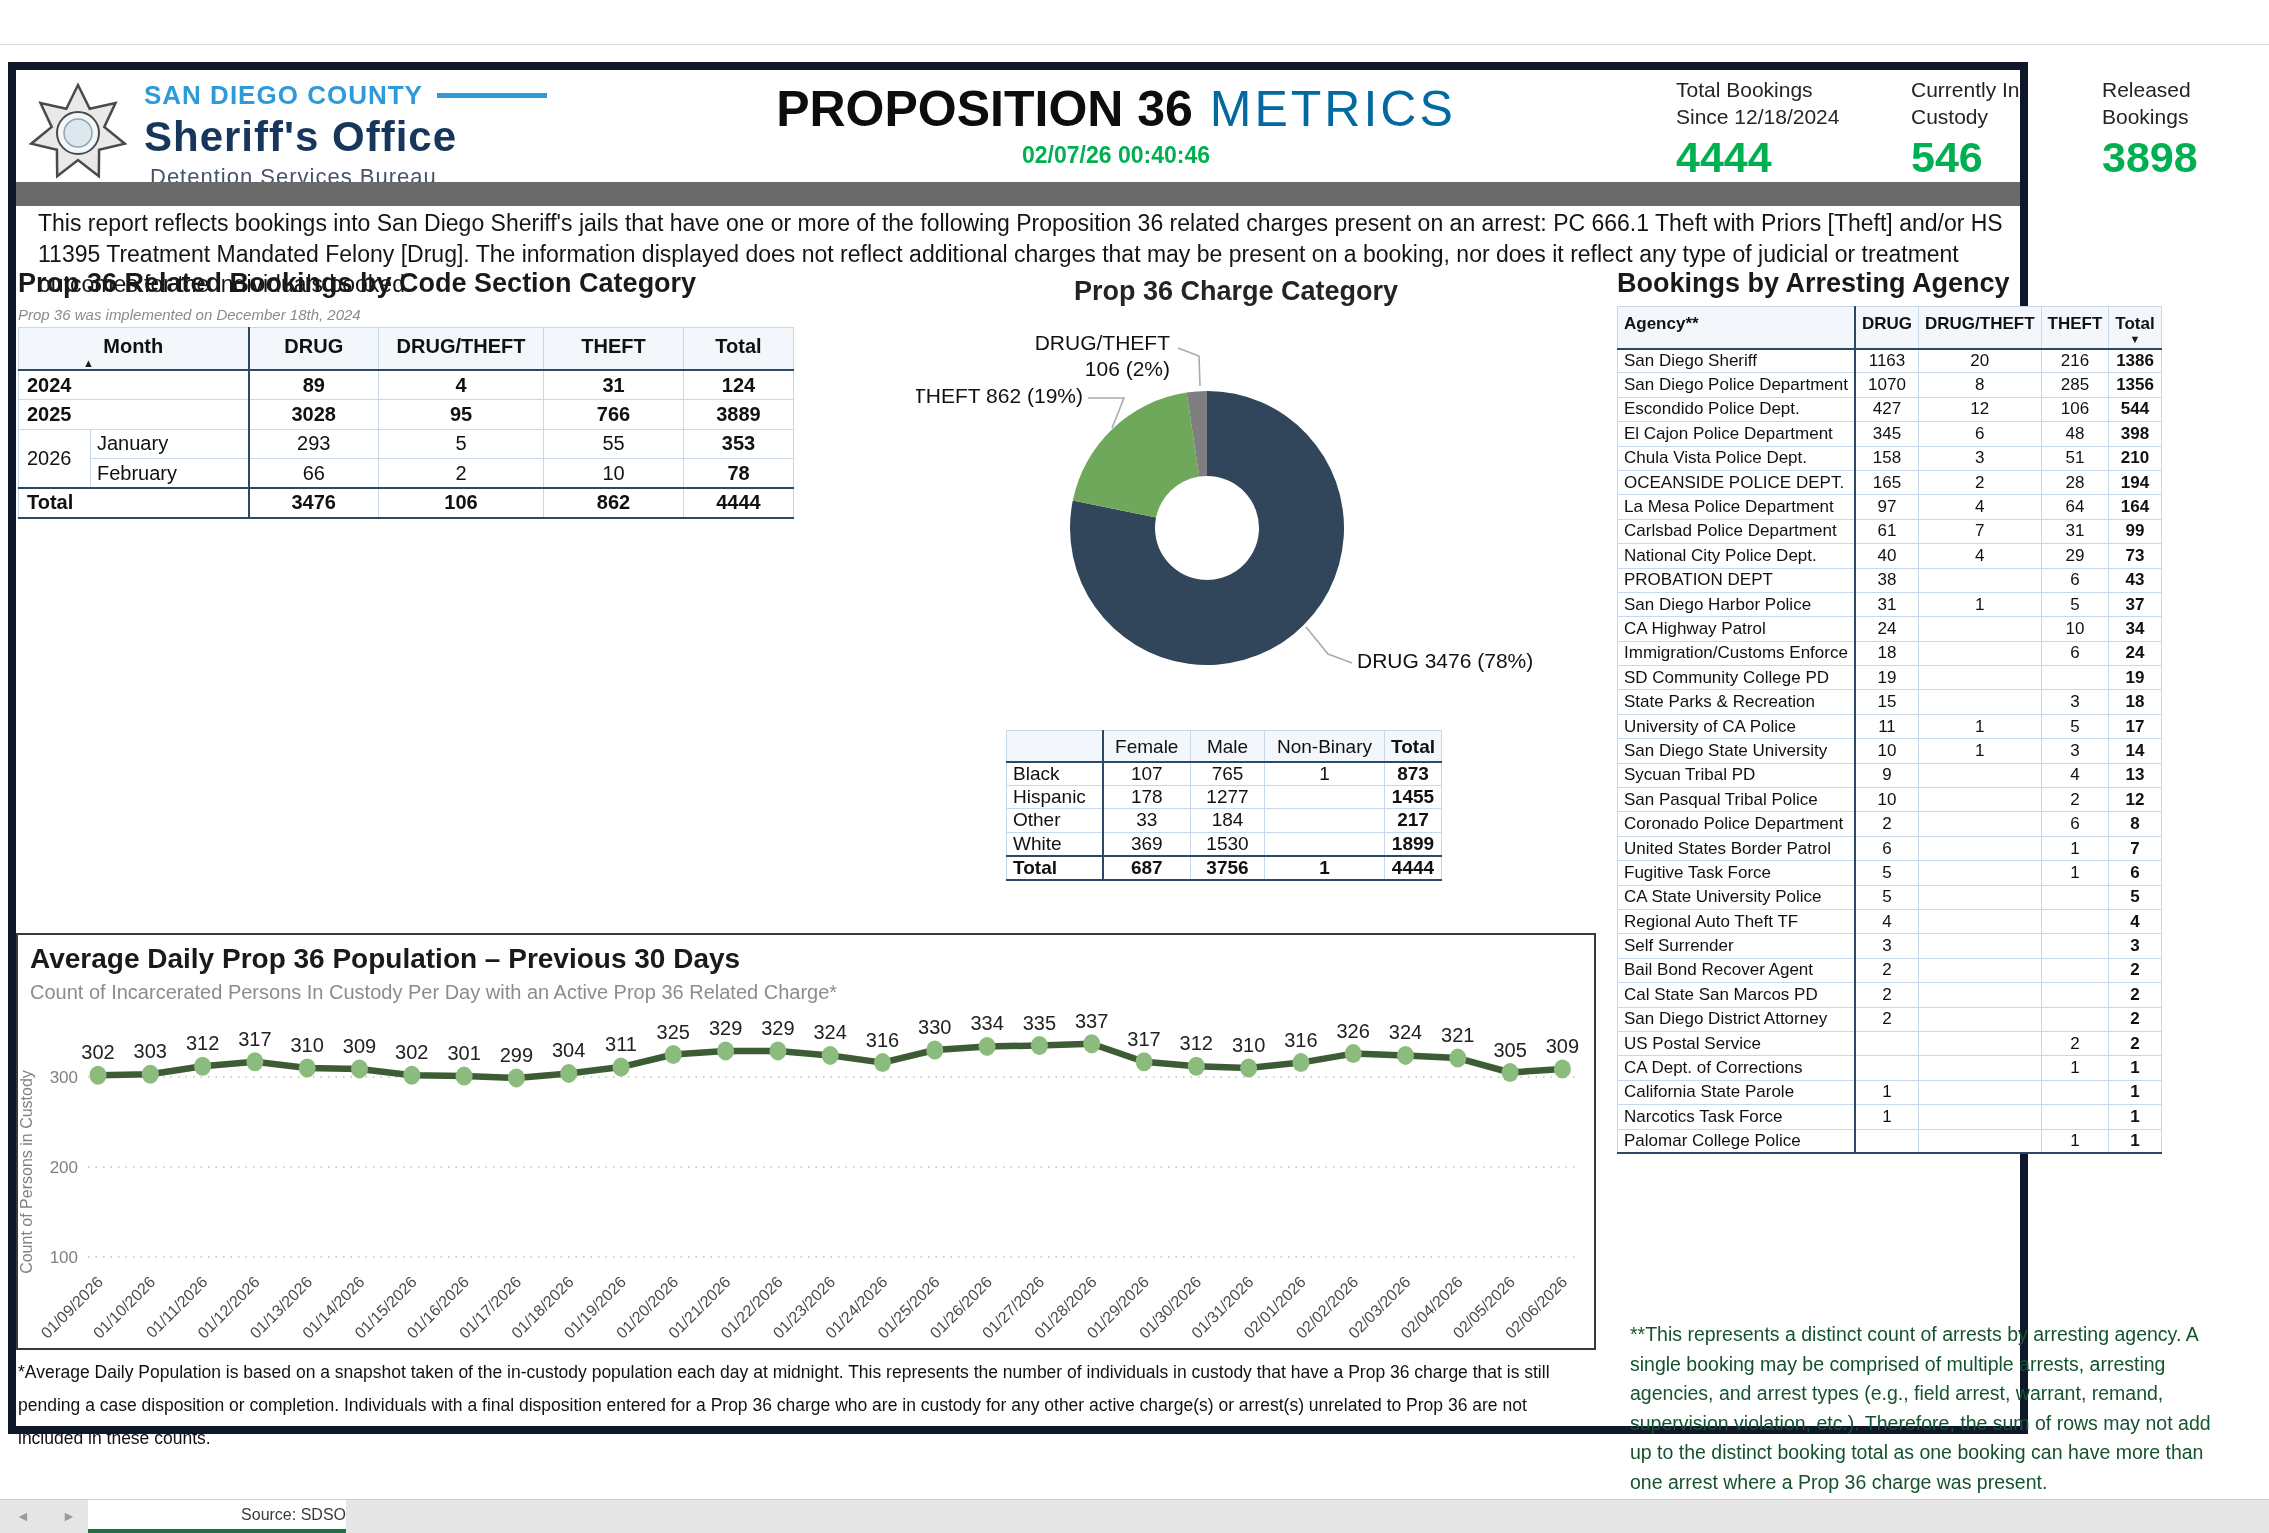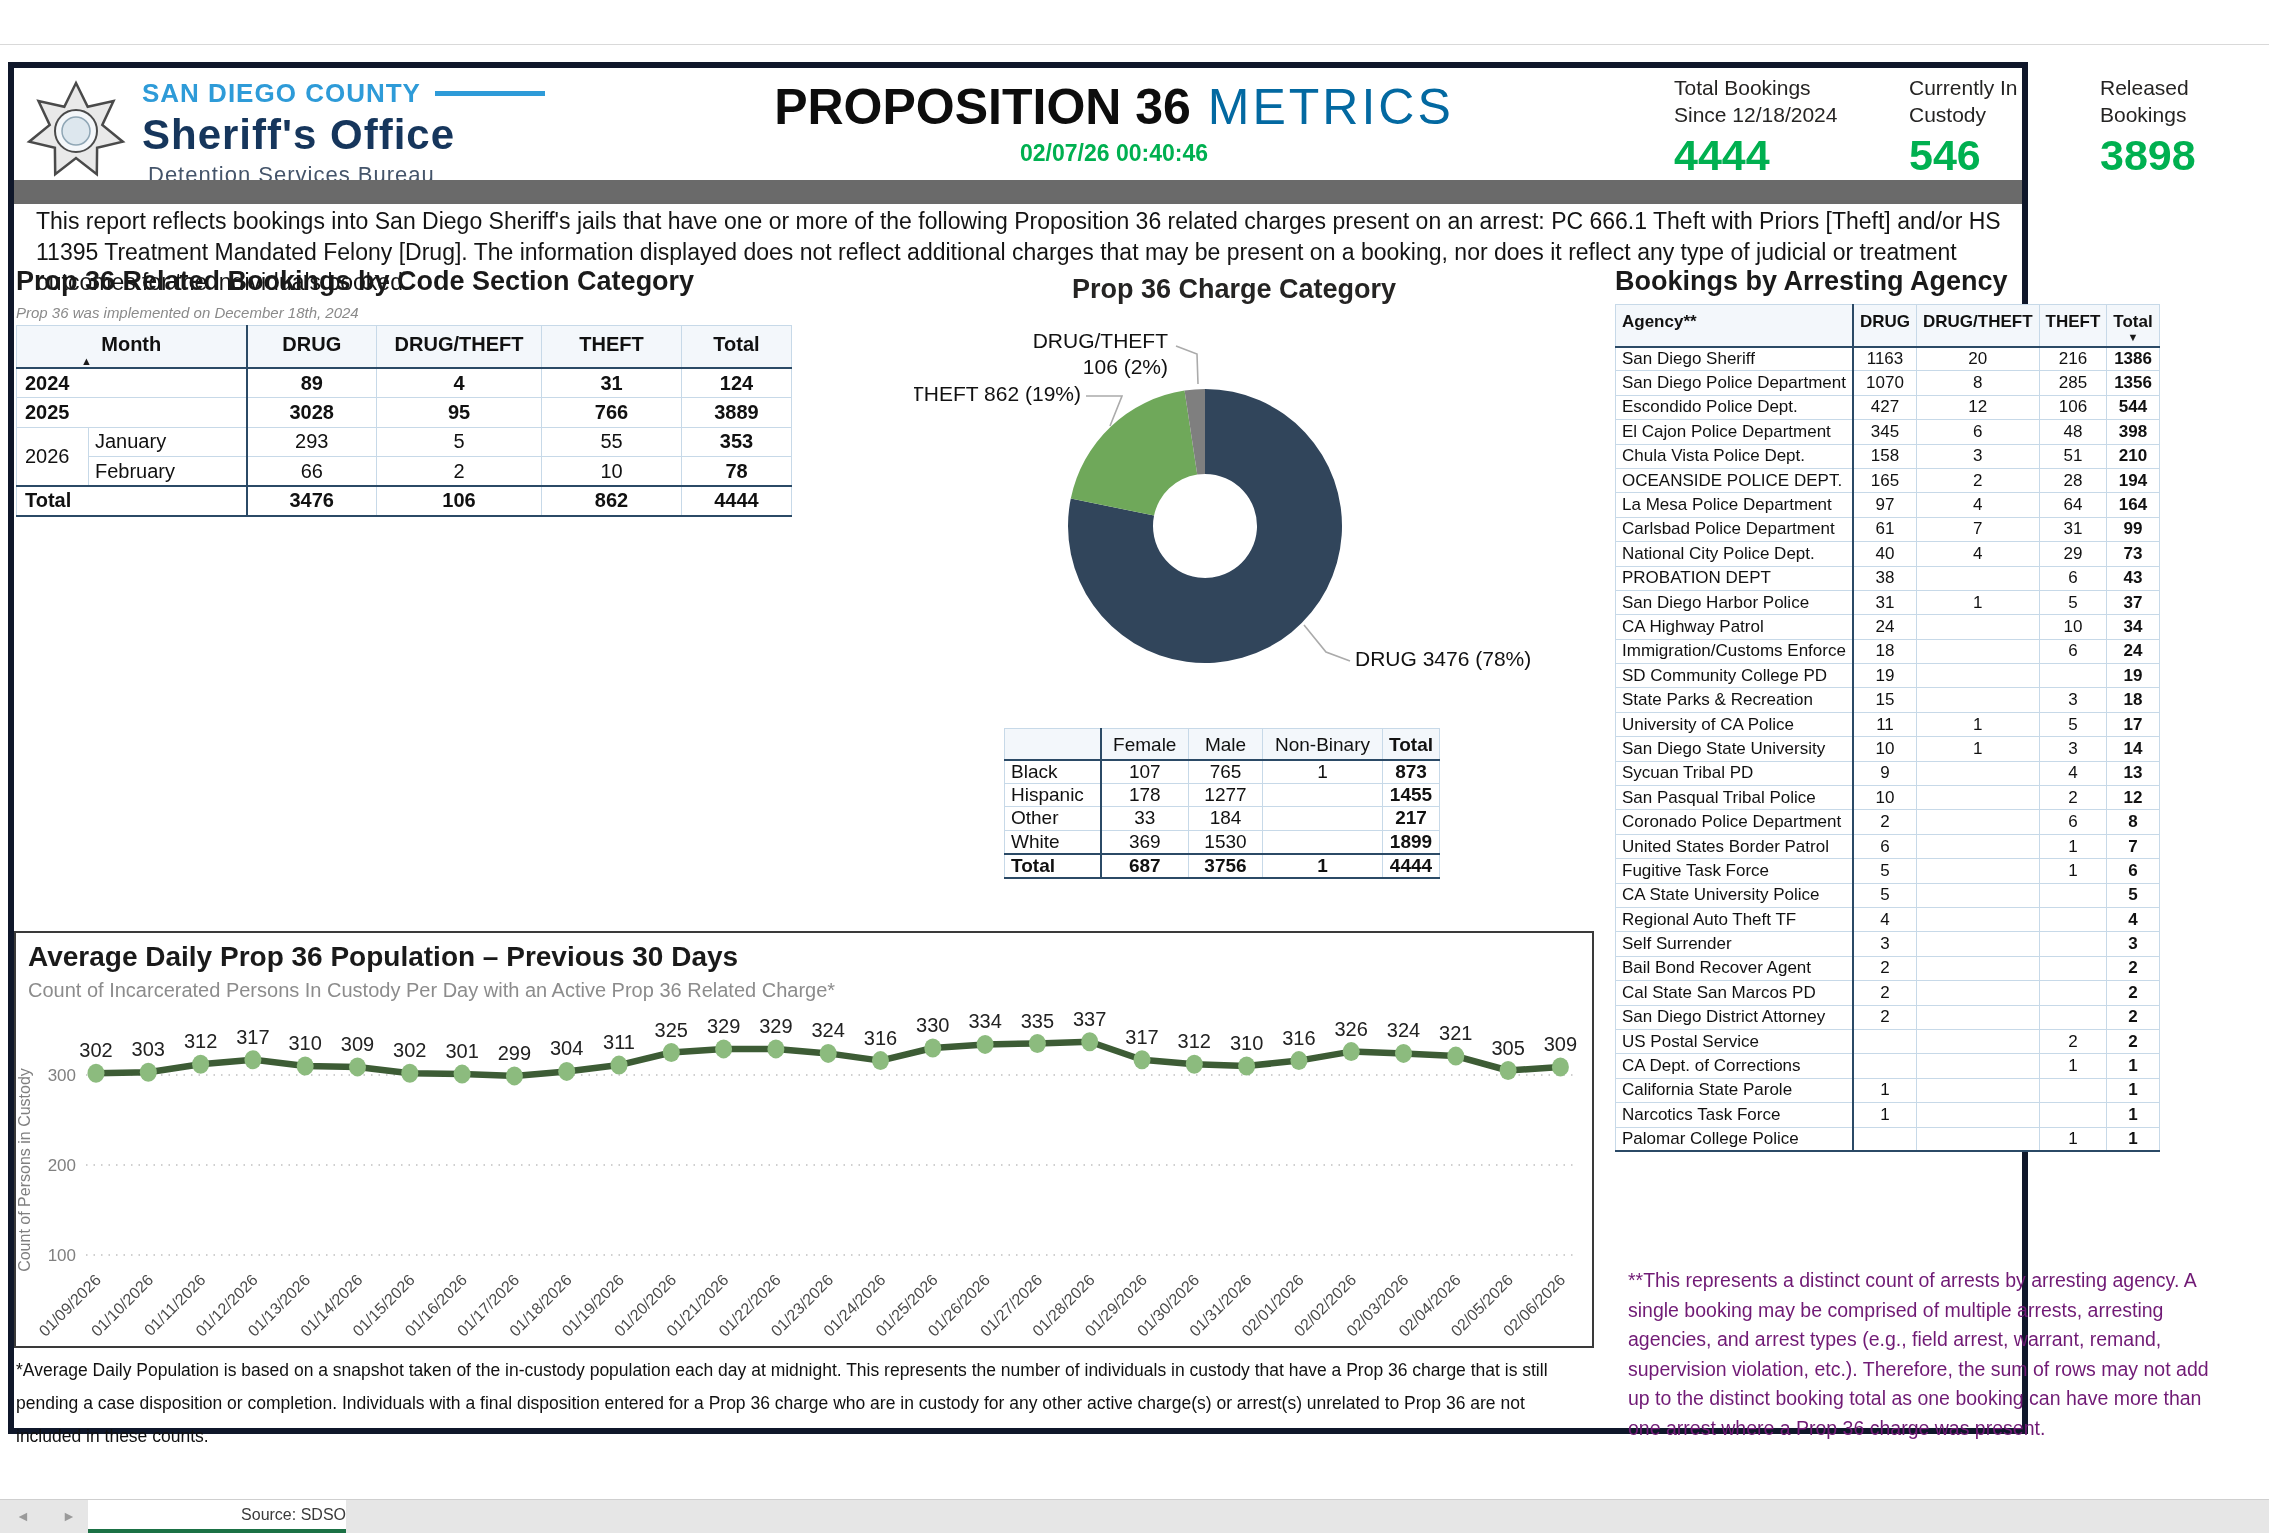--- a/index.html
+++ b/index.html
@@ -1,21 +1,21 @@
 <!DOCTYPE html>
 <html><head>
 <meta charset="utf-8">
 <style>
   * { box-sizing: border-box; margin: 0; padding: 0; }
   html,body { background:#fff; font-family:"Liberation Sans","DejaVu Sans",sans-serif; }
   .page { position:relative; width:2269px; height:1533px; background:#fff; overflow:hidden; }
   .top-hairline { position:absolute; left:0; top:44px; width:2269px; height:1px; background:#d9d9d9; }
 
   .panel { position:absolute; left:8px; top:62px; width:2020px; height:1372px; background:#fff;
-           border:6px solid #0f172a; }
+           border:8px solid #0f172a; }
   .panel > * { position:absolute; }
 
   
   .badge { left:12px; top:8px; width:100px; height:110px; }
   .logo-text { left:128px; top:10px; white-space:nowrap; }
   .logo-l1 { font-size:26px; font-weight:700; color:#2e9bd8; letter-spacing:1px; display:flex; align-items:center; gap:14px; }
   .logo-dash { display:inline-block; width:110px; height:5px; background:#2e9bd8; }
   .logo-l2 { font-size:42px; font-weight:800; color:#16365c; letter-spacing:1px; margin-top:2px; }
   .logo-l3 { font-size:22px; color:#44546a; letter-spacing:1px; margin-top:3px; padding-left:6px; }
   .title-block { left:560px; top:10px; width:1080px; text-align:center; }
@@ -73,21 +73,21 @@
   .chart-title { position:absolute; left:12px; top:8px; font-size:28px; font-weight:700; color:#1a1a1a; }
   .chart-sub { position:absolute; left:12px; top:46px; font-size:20px; color:#8c8c8c; }
   #line-svg { position:absolute; left:0; top:72px; }
   .grid { stroke:#c0c0c0; stroke-width:1.4; stroke-dasharray:1.5 6; }
   .ytick { font-size:17px; fill:#808080; }
   .yaxis-title { font-size:16px; fill:#808080; }
   .pt-label { font-size:20px; fill:#222; }
   .date-label { font-size:16px; fill:#4a4a4a; }
 
   .fn-left { left:2px; top:1286px; width:1565px; font-size:17.5px; line-height:33px; color:#111; }
-  .fn-right { left:1614px; top:1198px; width:585px; font-size:19.5px; line-height:29.5px; color:#701a75; }
+  .fn-right { left:1614px; top:1250px; width:585px; font-size:19.5px; line-height:29.5px; color:#14532d; }
 
   .tabstrip { position:absolute; left:0; top:1499px; width:2269px; height:34px; background:#e6e6e6; border-top:1px solid #cfcfcf; }
   .nav-arrow { position:absolute; top:8px; font-size:14px; color:#9a9a9a; cursor:pointer; }
   .nav-prev { left:16px; } .nav-next { left:62px; }
   .source-tab { position:absolute; left:88px; top:0; width:258px; height:34px; background:#fff;
                 border-bottom:5px solid #1b7145; text-align:right; font-size:16px; color:#3b3b3b;
                 line-height:29px; cursor:pointer; }
 </style>
 </head>
 <body>

